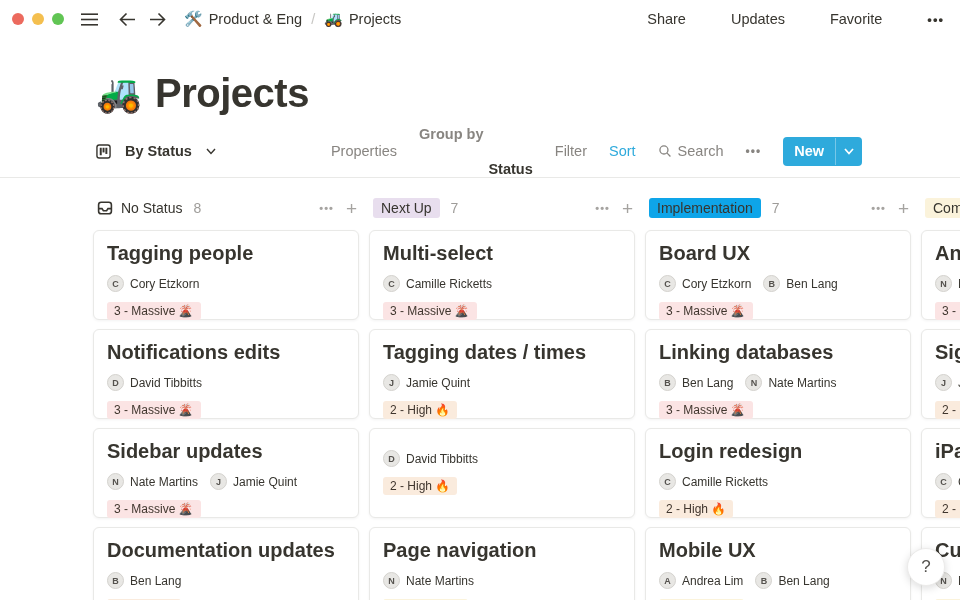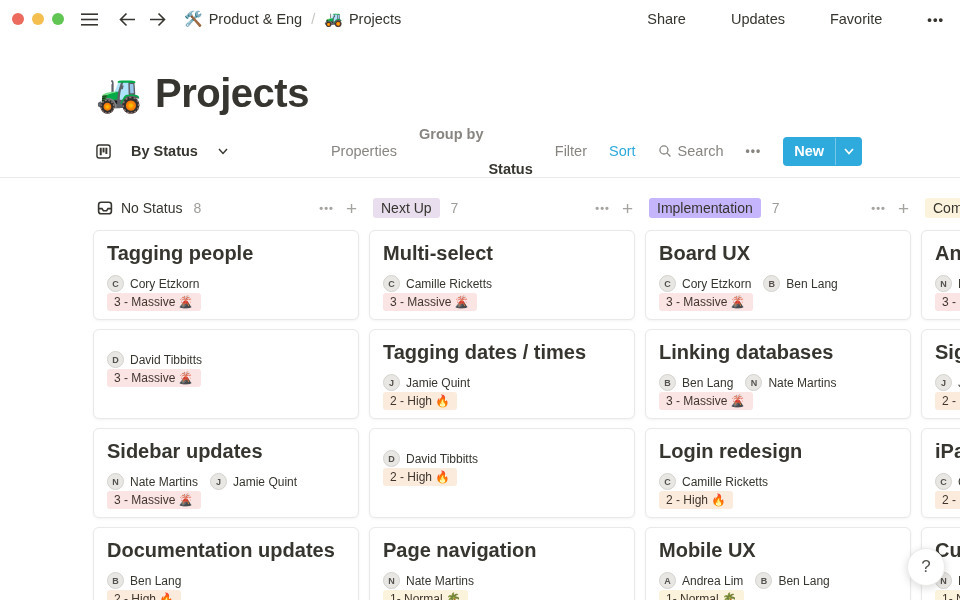--- a/index.html
+++ b/index.html
@@ -23,21 +23,21 @@
   .tb-action { cursor:pointer; }
   .tb-more { letter-spacing:1px; font-weight:700; font-size:13px; }
 
   
   .title-row { margin:33px 0 0 96px; display:flex; align-items:center; gap:13px; }
   .title-emoji { font-size:37px; }
   .page-title { font-size:40px; font-weight:700; letter-spacing:-0.5px; }
 
   
   .view-toolbar { display:flex; align-items:center; margin:21px 98px 0 96px; height:28px; font-size:14.5px; }
-  .view-switcher { display:flex; align-items:center; gap:20px; font-weight:600; cursor:pointer; }
+  .view-switcher { display:flex; align-items:center; gap:14px; font-weight:600; cursor:pointer; }
   .vt-spacer { flex:1; }
   .vt-right { display:flex; align-items:center; gap:22px; }
   .vt-link { color:#888581; cursor:pointer; }
   .vt-groupby { display:flex; gap:5px; cursor:pointer;font-weight:bold; }
   .vt-groupby .val { color:#37352F;margin-top:35px; }
   .vt-sort { color:#2EAADC; cursor:pointer; }
   .vt-search { display:flex; align-items:center; gap:6px; color:#888581; cursor:pointer; }
   .vt-more { color:#888581; letter-spacing:1px; font-weight:700; font-size:12px; cursor:pointer; }
   .new-btn { display:flex; align-items:center; background:#2EAADC; border-radius:4px; color:#fff; height:29px; overflow:hidden; cursor:pointer; }
   .new-btn .nb-label { padding:0 11px; font-size:14.5px; font-weight:600; }
@@ -58,21 +58,21 @@
   .col-more { letter-spacing:1px; font-weight:700; font-size:11px; cursor:pointer; }
   .col-add { font-size:19px; font-weight:300; line-height:1; cursor:pointer; }
   .card { background:#fff; border:1px solid #E9E9E7; border-radius:6px;
     box-shadow:0 1px 3px rgba(15,15,15,0.05); padding:11px 13px; margin-bottom:9px;
     height:90px; cursor:pointer; }
   .card-title { font-size:20px; font-weight:600; }
   .assignee-row { display:flex; align-items:center; gap:12px; margin-top:10px; white-space:nowrap; }
   .assignee { display:flex; align-items:center; gap:6px; font-size:12px; }
   .avatar { width:17px; height:17px; border-radius:50%; background:#E8E7E4; border:1px solid #D4D2CE;
     color:#55524E; font-size:9px; font-weight:700; display:flex; align-items:center; justify-content:center; }
-  .pill-row { }
+  .pill-row { margin-top:9px; }
   .pill { display:inline-block; font-size:12px; padding:2px 7px; border-radius:3px; color:#40362E; }
 
   
   .help-btn { position:absolute; right:15px; bottom:14px; width:38px; height:38px; border-radius:50%;
     background:#fff; border:1px solid #ECEBEA; box-shadow:0 2px 8px rgba(15,15,15,0.15);
     display:flex; align-items:center; justify-content:center; font-size:17px; color:#54524E; cursor:pointer; z-index:10; }
 
   svg { display:block; }
 </style>
 </head>
@@ -190,20 +190,21 @@
         <div class="card-title">Tagging people</div>
         <div class="assignee-row">
           <span class="assignee">
             <span class="avatar">C</span>
             <span>Cory Etzkorn</span>
           </span>
         </div>
         <div class="pill-row"><span class="pill" style="background: rgb(251, 228, 228);">3 - Massive 🌋</span></div>
       </div>
       <div class="card">
+        <div class="card-title">Notifications edits</div>
         <div class="assignee-row">
           <span class="assignee">
             <span class="avatar">D</span>
             <span>David Tibbitts</span>
           </span>
         </div>
         <div class="pill-row"><span class="pill" style="background: rgb(251, 228, 228);">3 - Massive 🌋</span></div>
       </div>
       <div class="card">
         <div class="card-title">Sidebar updates</div>
@@ -274,21 +275,21 @@
           <span class="assignee">
             <span class="avatar">N</span>
             <span>Nate Martins</span>
           </span>
         </div>
         <div class="pill-row"><span class="pill" style="background: rgb(251, 243, 219);">1- Normal 🌴</span></div>
       </div>
     </div>
     <div class="col">
       <div class="col-header">
-        <span class="col-pill" style="background: #c4b5fd;">Implementation</span>
+        <span class="col-pill" style="background: #0ea5e9;">Implementation</span>
         <span class="col-count">7</span>
         <span class="col-actions">
           <span class="col-more">•••</span>
           <span class="col-add">+</span>
         </span>
       </div>
       <div class="card">
         <div class="card-title">Board UX</div>
         <div class="assignee-row">
           <span class="assignee">

